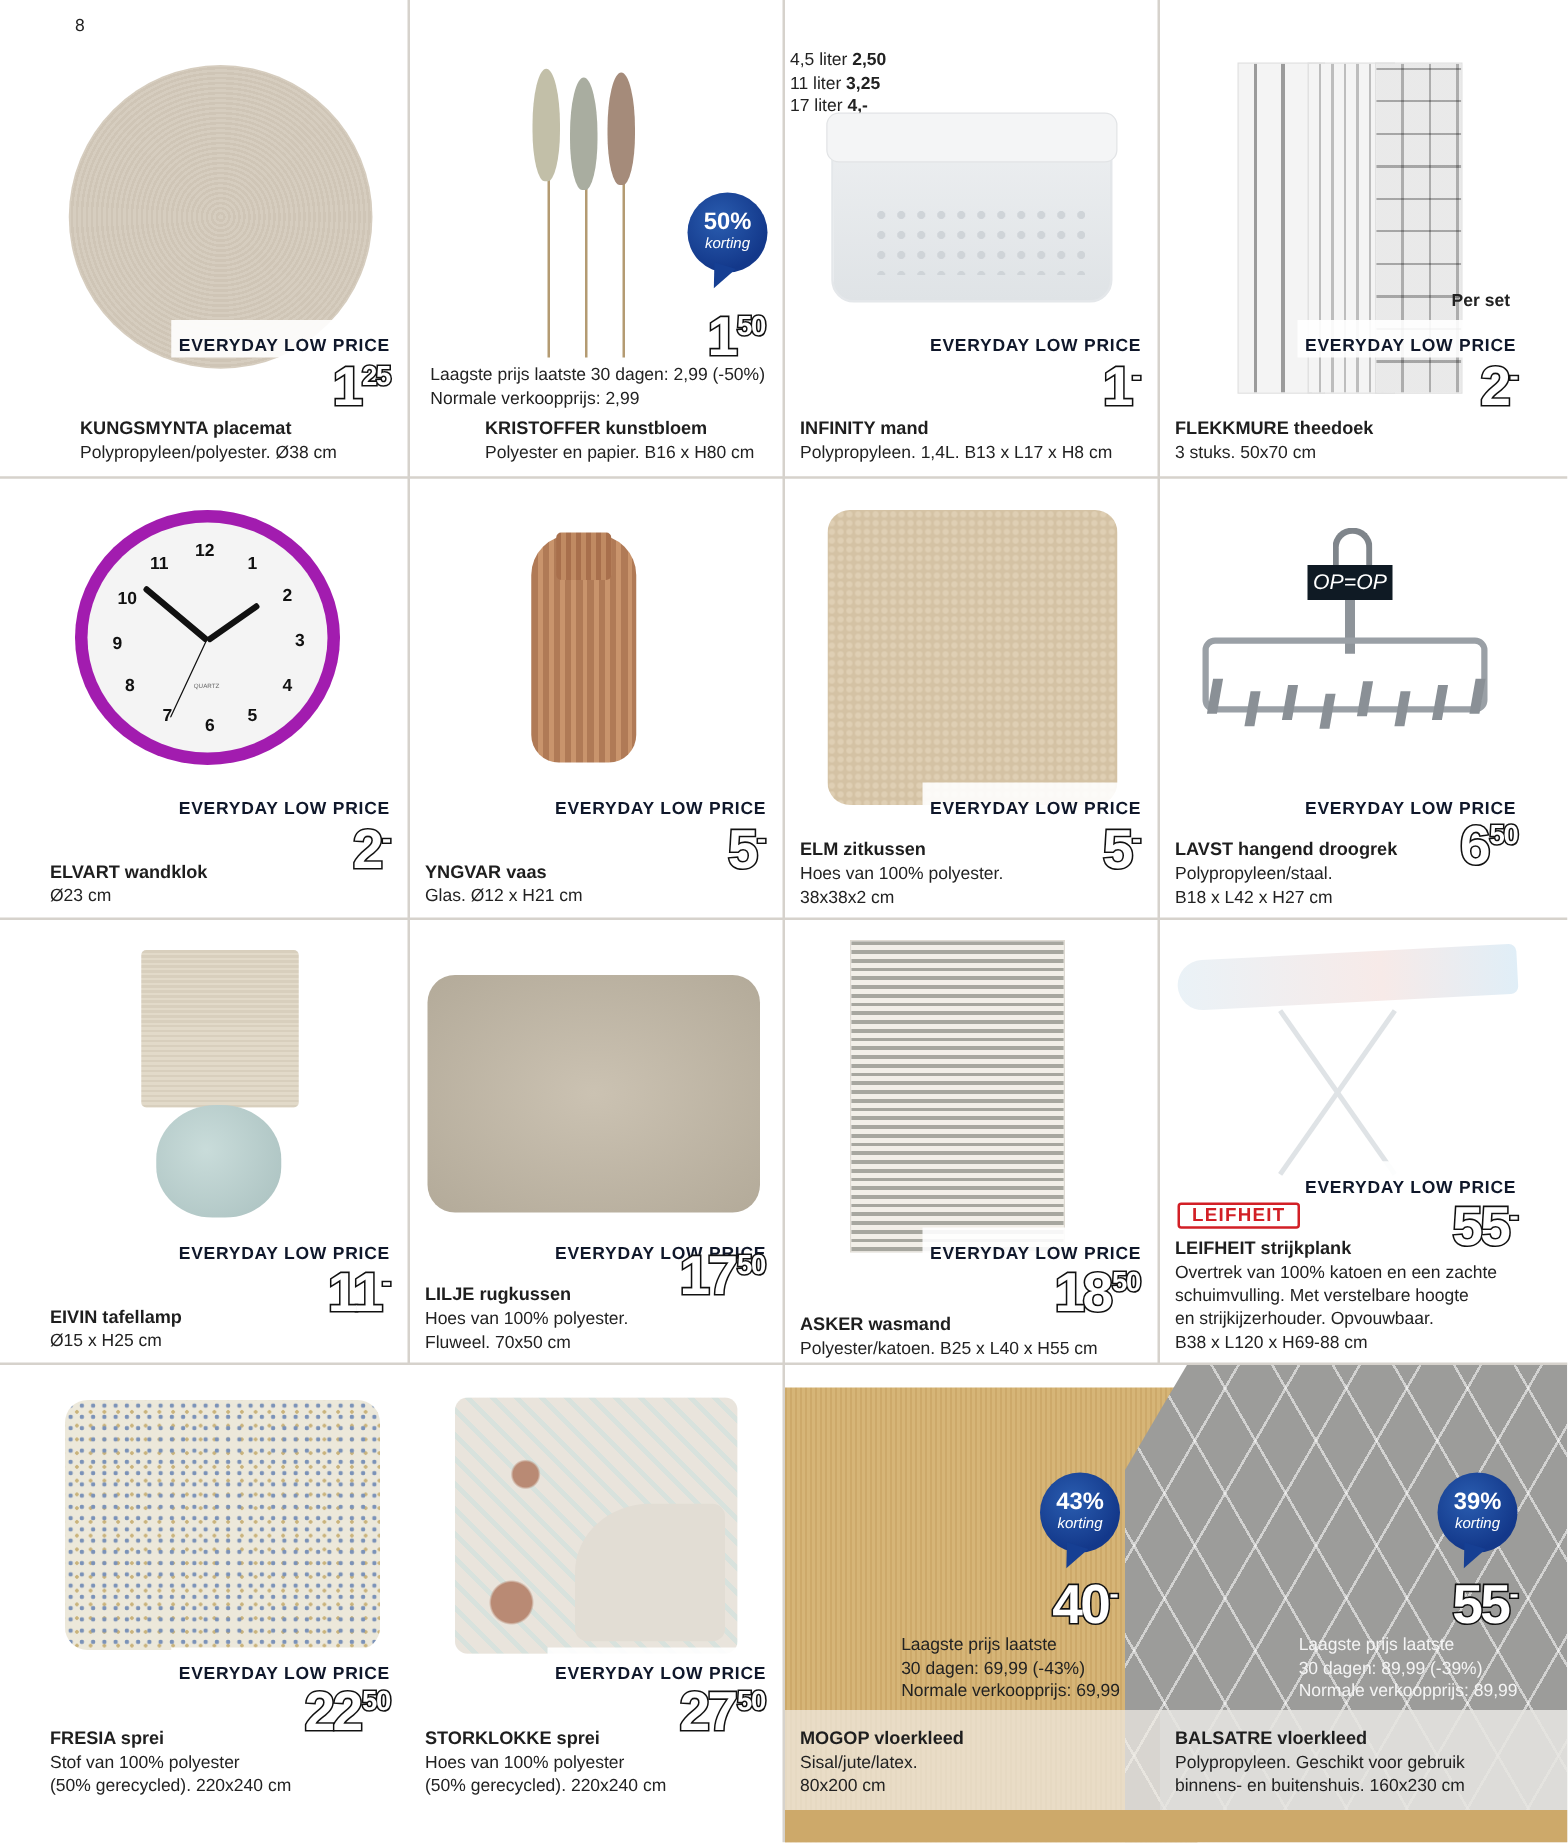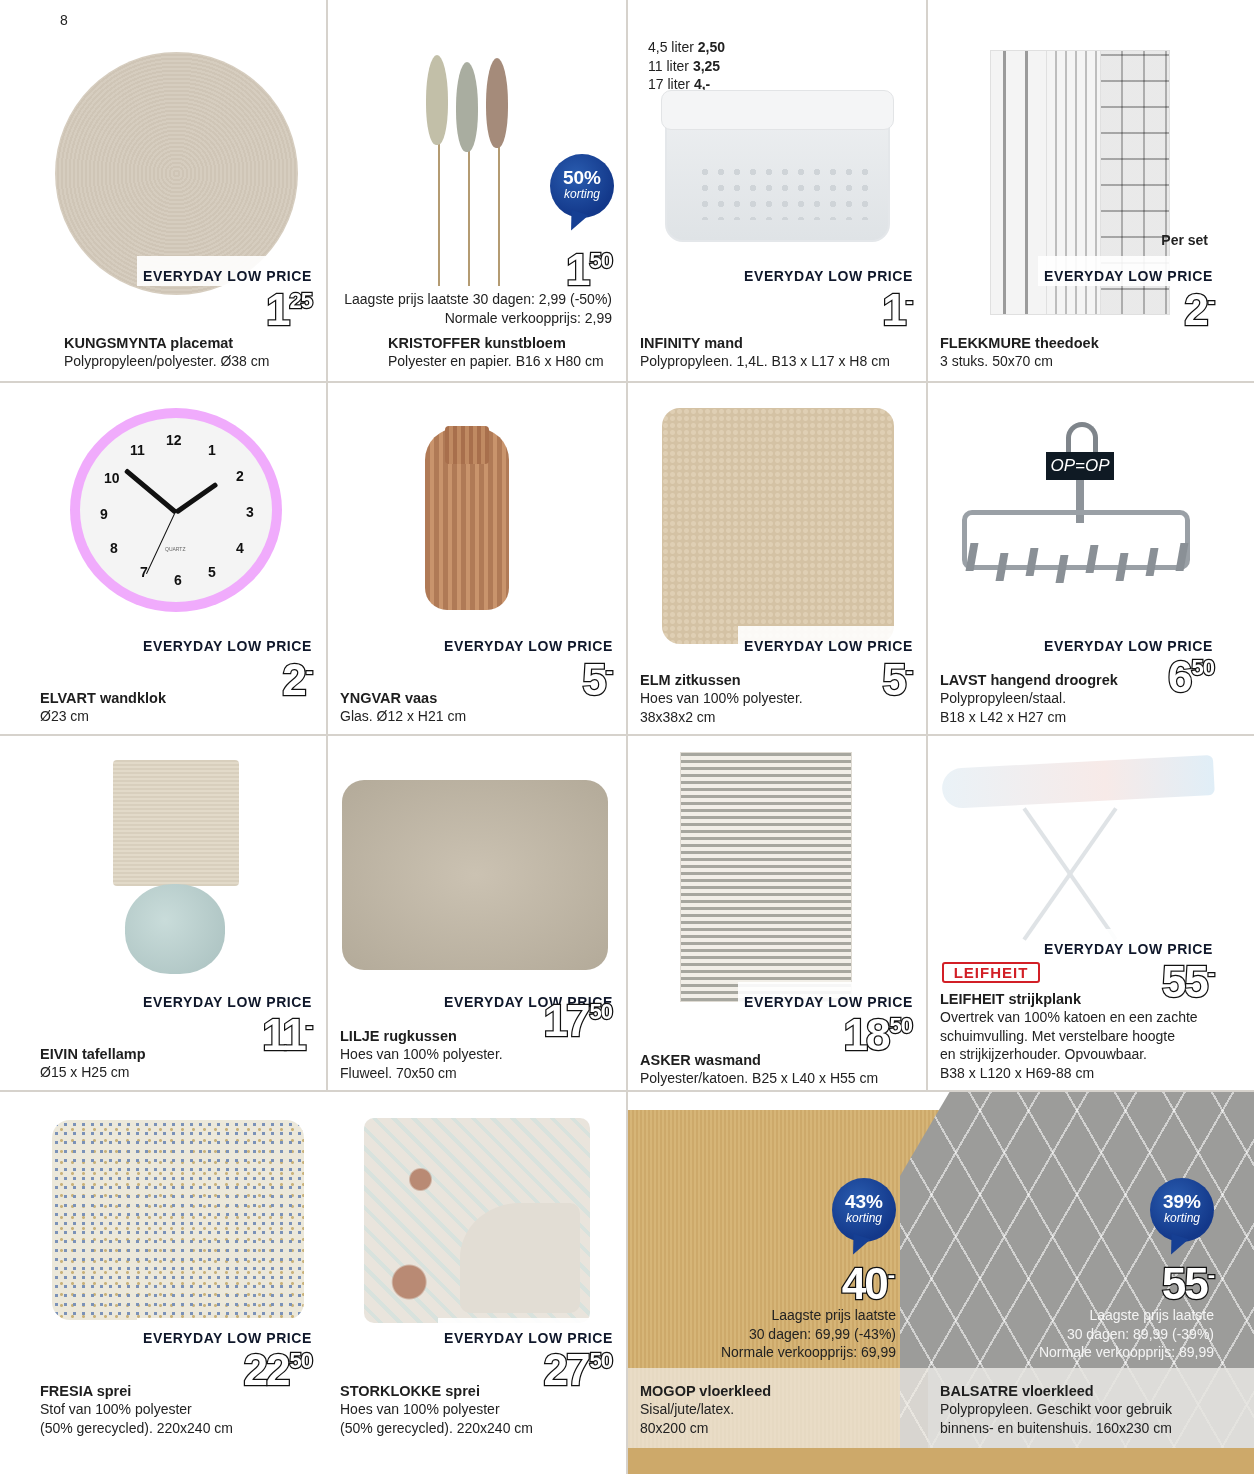--- a/index.html
+++ b/index.html
@@ -38,34 +38,34 @@
 
     .badge { position: absolute; width: 64px; height: 64px; border-radius: 50%;
              background: radial-gradient(circle at 40% 35%, #2a5db0, #13388a 70%);
              color: #fff; text-align: center; }
     .badge::after { content: ""; position: absolute; left: 18px; bottom: -14px; width: 0; height: 0;
                     border-left: 6px solid transparent; border-right: 12px solid transparent;
                     border-top: 20px solid #163f93; transform: rotate(18deg); }
     .badge .pct { display: block; font-weight: bold; font-size: 19px; margin-top: 14px; line-height: 20px; }
     .badge .kort { display: block; font-style: italic; font-size: 12px; line-height: 13px; }
 
-    .smallnote { position: absolute; font-size: 14px; line-height: 18.5px; text-align: right; color: #222; }
+    .smallnote { position: absolute; font-size: 14px; line-height: 18.5px; text-align: left; color: #222; }
 
     
     .placemat { position: absolute; left: 55px; top: 52px; width: 243px; height: 243px; border-radius: 50%;
                 background: repeating-radial-gradient(circle, #d6cdbf 0 2px, #cfc5b6 2px 4px); }
     .stem { position: absolute; width: 2px; background: #b49b72; }
     .plume { position: absolute; width: 22px; height: 90px; border-radius: 50% 50% 45% 45%; }
     .basket { position: absolute; left: 665px; top: 92px; width: 225px; height: 150px; border-radius: 10px 10px 18px 18px;
               background: linear-gradient(#eef0f2, #dfe3e6); border: 2px solid #e4e7ea; }
     .basket .rim { position: absolute; left: -6px; top: -4px; right: -6px; height: 40px; border-radius: 10px; background: #f4f5f6; border: 1px solid #e2e4e6; }
     .basket .holes { position: absolute; left: 30px; right: 20px; top: 70px; bottom: 20px;
                      background: radial-gradient(circle, #cfd4d8 3px, transparent 3.5px) 0 0 / 16px 16px; }
     .towel { position: absolute; top: 50px; width: 70px; height: 265px; background: #f3f3f3; border: 1px solid #e0e0e0; }
-    .clock { position: absolute; left: 70px; top: 408px; width: 212px; height: 204px; border-radius: 50%; background: #f0abfc; }
+    .clock { position: absolute; left: 60px; top: 408px; width: 212px; height: 204px; border-radius: 50%; background: #a21caf; }
     .clock .face { position: absolute; left: 10px; top: 10px; right: 10px; bottom: 10px; border-radius: 50%; background: #f4f4f4; }
     .clock .num { position: absolute; font-size: 14px; font-weight: bold; color: #111; }
     .clock .hand { position: absolute; left: 50%; top: 50%; background: #111; transform-origin: 0 50%; border-radius: 2px; }
     .vase { position: absolute; left: 425px; top: 428px; width: 84px; height: 182px; border-radius: 32px 32px 22px 22px;
             background: repeating-linear-gradient(90deg, #b07a56 0 5px, #c9946c 5px 9px); }
     .vase .neck { position: absolute; left: 20px; top: -2px; width: 44px; height: 38px; background: repeating-linear-gradient(90deg, #a86f4c 0 4px, #c08a62 4px 8px); border-radius: 4px; }
     .cushion { position: absolute; left: 662px; top: 408px; width: 232px; height: 236px; border-radius: 18px;
                background: radial-gradient(circle, #dfcfb4 2px, #d4c2a4 3px) 0 0 / 7px 7px; }
     .hanger { position: absolute; left: 962px; top: 510px; width: 228px; height: 60px; border: 5px solid #9aa0a6; border-radius: 10px; }
     .hanger-hook { position: absolute; left: 1066px; top: 422px; width: 32px; height: 40px; border: 5px solid #7f858b; border-bottom: none; border-radius: 16px 16px 0 0; }
@@ -138,21 +138,21 @@
       <div>Laagste prijs laatste 30 dagen: 2,99 (-50%)</div>
       <div>Normale verkoopprijs: 2,99</div>
     </div>
     <div class="info" style="top:334px;margin-left:48px;">
       <div class="name">KRISTOFFER kunstbloem</div>
       <div class="desc">Polyester en papier. B16 x H80 cm</div>
     </div>
   </div>
 
   <div class="cell c3 r1">
-    <div class="smallnote" style="left:20px; top:38px; text-align:left;">
+    <div class="smallnote" style="left:4px; top:38px; text-align:left;">
       <div><span>4,5 liter</span> <b>2,50</b></div>
       <div><span>11 liter</span> <b>3,25</b></div>
       <div><span>17 liter</span> <b>4,-</b></div>
     </div>
     <div class="basket" style="left:37px;">
         <div class="rim"></div>
         <div class="holes"></div>
       </div>
     <div class="elp" style="left:110px; top:256px;">EVERYDAY LOW PRICE</div>
     <div class="price" style="right:14px; top:288px;">

